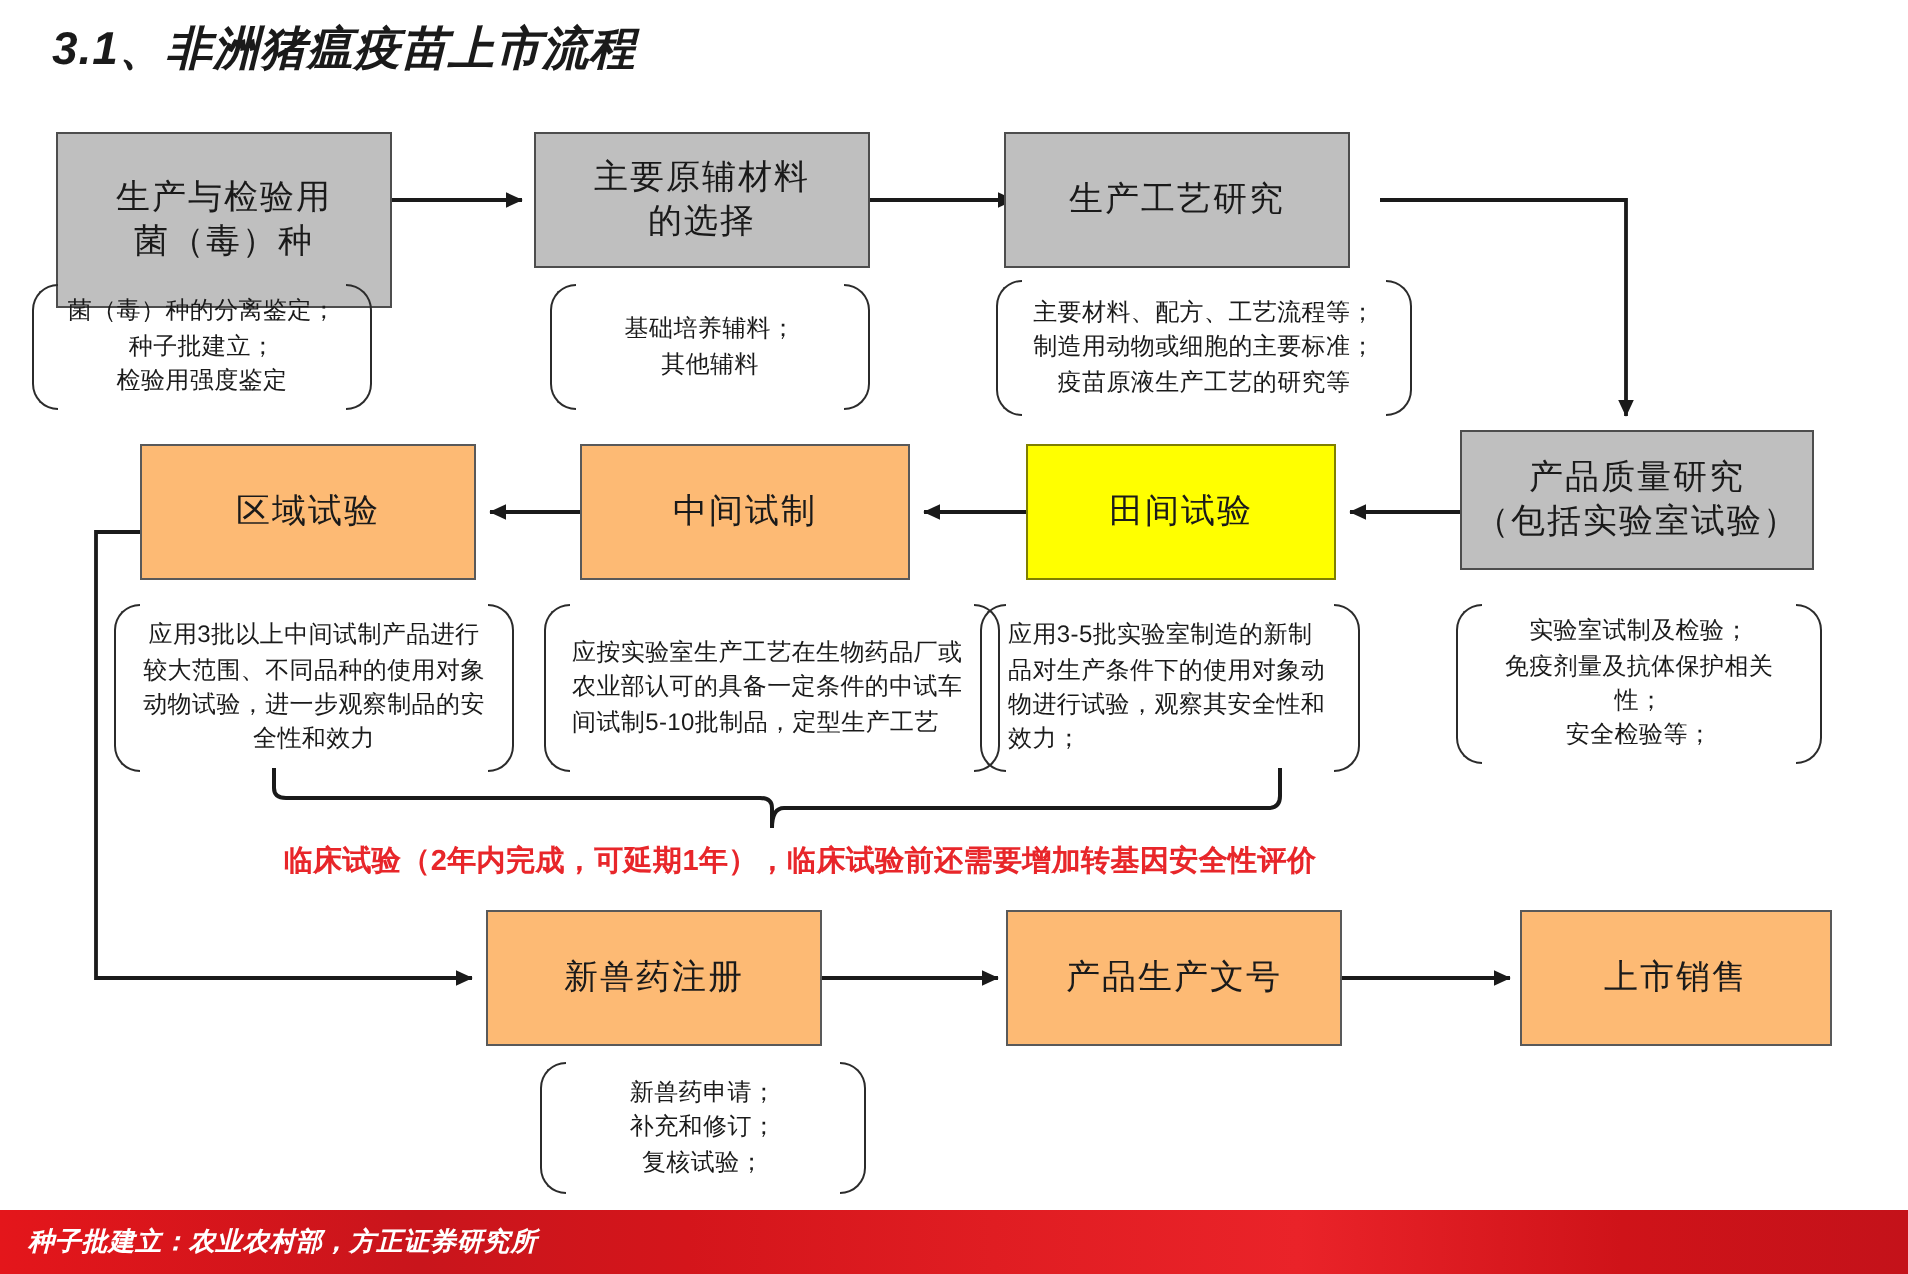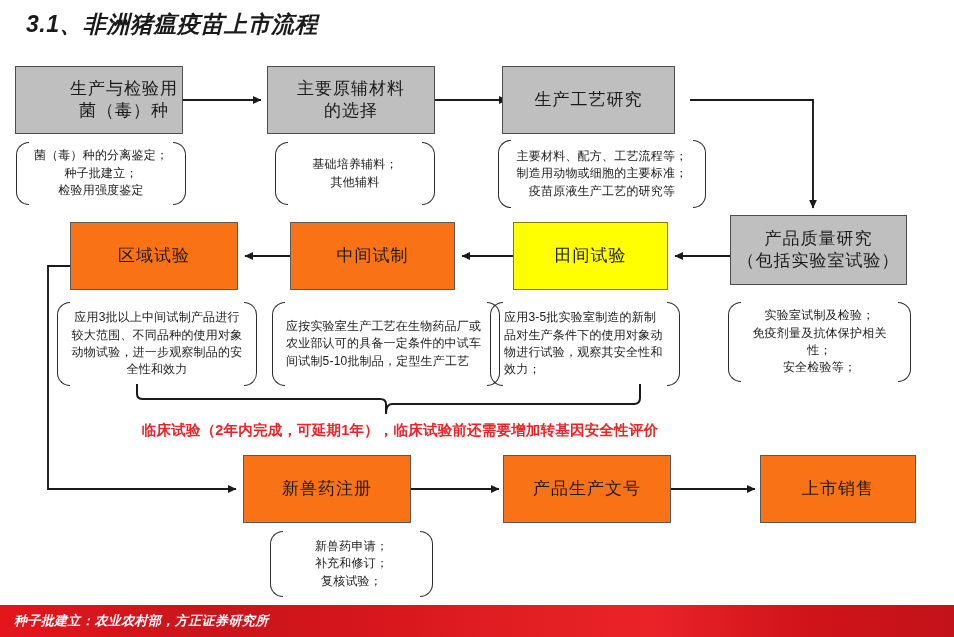--- a/index.html
+++ b/index.html
@@ -44,21 +44,21 @@
     color: #1a1a1a;
     line-height: 1.28;
     letter-spacing: 1px;
     padding: 2px 4px;
   }
   .node.gray {
     background: #bfbfbf;
     border: 1px solid #4d4d4d;
   }
   .node.white {
-    background: #f97316;
+    background: #fdba74;
     border: 1px solid #595959;
   }
   .node.yellow {
     background: #ffff00;
     border: 1px solid #7f7f00;
   }
   .node .nlabel {
     display: block;
     white-space: pre-line;
   }
@@ -184,21 +184,21 @@
 
       <path d="M671,489 L755,489" marker-end="url(#ah)"></path>
     </g>
 
     <g stroke="#1a1a1a" stroke-width="2" fill="none">
       <path d="M137,386 L137,396 Q137,401 143,401 L380,401 Q386,401 386,406 L386,416
                Q386,406 392,406 L634,406 Q640,406 640,400 L640,386" transform="translate(0,-2)"></path>
     </g>
   </svg>
 
-  <div class="node gray" style="left:15px; top:66px; width:168px; height:68px;justify-content:flex-end;">
+  <div class="node gray" style="left:28px; top:66px; width:168px; height:88px;">
     <span class="nlabel">生产与检验用
 菌（毒）种</span>
   </div>
 
   <div class="node gray" style="left:267px; top:66px; width:168px; height:68px;">
     <span class="nlabel">主要原辅材料
 的选择</span>
   </div>
 
   <div class="node gray" style="left:502px; top:66px; width:173px; height:68px;">

